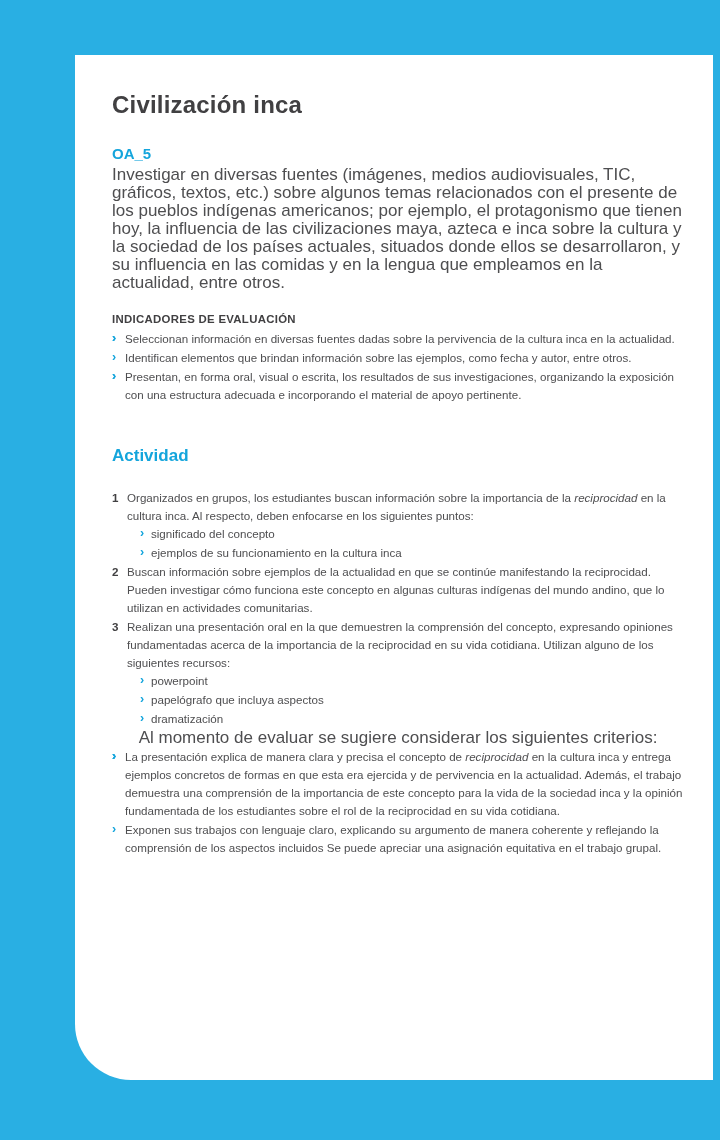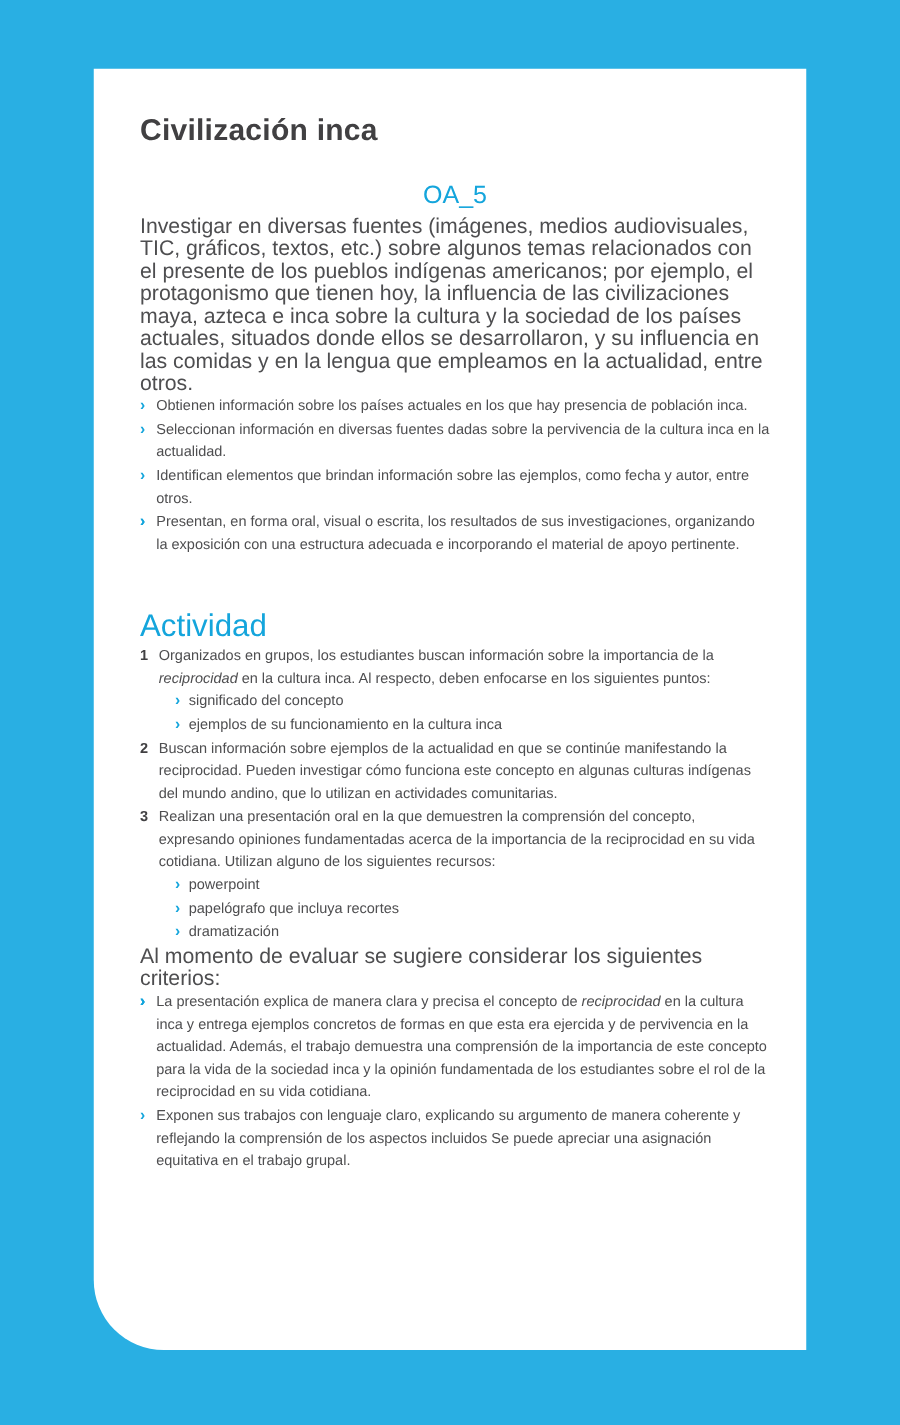--- a/index.html
+++ b/index.html
@@ -9,33 +9,33 @@
     --body-text:#4E4E50;
   }
   *{box-sizing:border-box;}
   html,body{margin:0;padding:0;}
   body{
     width:720px;height:1140px;position:relative;overflow:hidden;
     background:var(--background);
     font-family:"Liberation Sans", sans-serif;
   }
   .sheet{
-    position:absolute;left:75px;top:55px;width:570px;height:1025px;
+    position:absolute;left:75px;top:55px;width:638px;height:1025px;
     background:#ffffff;border-bottom-left-radius:56px;
     padding:36px 29px 0 37px;overflow:hidden;
   }
   .page-title{
     margin:0 0 26px 0;font-size:24px;font-weight:700;color:var(--title-text);
     letter-spacing:0.2px;
   }
   .accent-heading{
-    margin:0 0 4px 0;font-size:20px;font-weight:400;color:var(--accent);text-align:center;
+    margin:0 0 4px 0;font-size:15px;font-weight:700;color:var(--accent);
   }
   .activity-heading{
-    margin:42px 0 0 0;font-size:25px;font-weight:400;color:var(--accent);
+    margin:42px 0 23px 0;font-size:17px;font-weight:700;color:var(--accent);
   }
   .body-text{
     margin:0;font-size:17px;line-height:18px;color:var(--body-text);
   }
   .sub-heading{
     margin:21px 0 5px 0;font-size:11.4px;font-weight:700;color:var(--title-text);
     letter-spacing:0.3px;
   }
   ul,ol{list-style:none;margin:0;padding:0;}
   .bullet-item{
@@ -48,56 +48,57 @@
   }
   .step{
     position:relative;padding-left:15px;margin-bottom:1px;
     font-size:11.6px;line-height:18px;color:var(--body-text);
   }
   .step-number{
     position:absolute;left:0;top:0;font-weight:700;color:var(--title-text);
   }
   .sublist{margin:0 0 0 13px;}
   .sublist .bullet-item{padding-left:11px;}
-  .criterios-intro{margin:0 0 1px 0;}
+  .criterios-intro{margin:0 0 1px 0;text-align:center;}
   em{font-style:italic;}
 </style>
 </head>
 <body>
 
 <div class="sheet">
 
   <h1 class="page-title">Civilización inca</h1>
 
   <section>
     <h2 class="accent-heading">OA_5</h2>
     <p class="body-text">Investigar en diversas fuentes (imágenes, medios audiovisuales, TIC, gráficos, textos, etc.) sobre algunos temas relacionados con el presente de los pueblos indígenas americanos; por ejemplo, el protagonismo que tienen hoy, la influencia de las civilizaciones maya, azteca e inca sobre la cultura y la sociedad de los países actuales, situados donde ellos se desarrollaron, y su influencia en las comidas y en la lengua que empleamos en la actualidad, entre otros.</p>
   </section>
 
   <section>
+    <h3 class="sub-heading">INDICADORES DE EVALUACIÓN</h3>
     <ul id="indicadores-list">
-        <li class="bullet-item"><span class="chevron">›</span><span>Obtienen información sobre los países actuales en los que hay presencia de población inca.</span></li>
+        <li class="bullet-item"><span class="chevron">›</span></li>
         <li class="bullet-item"><span class="chevron">›</span><span>Seleccionan información en diversas fuentes dadas sobre la pervivencia de la cultura inca en la actualidad.</span></li>
         <li class="bullet-item"><span class="chevron">›</span><span>Identifican elementos que brindan información sobre las ejemplos, como fecha y autor, entre otros.</span></li>
         <li class="bullet-item"><span class="chevron">›</span></li>
         <li class="bullet-item"><span class="chevron">›</span><span>Presentan, en forma oral, visual o escrita, los resultados de sus investigaciones, organizando la exposición con una estructura adecuada e incorporando el material de apoyo pertinente.</span></li>
       </ul>
   </section>
 
   <section>
     <h2 class="activity-heading">Actividad</h2>
     <ol id="actividad-list">
         <li class="step"><span class="step-number">1</span><span>Organizados en grupos, los estudiantes buscan información sobre la importancia de la <em>reciprocidad</em> en la cultura inca. Al respecto, deben enfocarse en los siguientes puntos:</span><ul class="sublist">
             <li class="bullet-item"><span class="chevron">›</span><span>significado del concepto</span></li>
             <li class="bullet-item"><span class="chevron">›</span><span>ejemplos de su funcionamiento en la cultura inca</span></li>
           </ul></li>
         <li class="step"><span class="step-number">2</span><span>Buscan información sobre ejemplos de la actualidad en que se continúe manifestando la reciprocidad. Pueden investigar cómo funciona este concepto en algunas culturas indígenas del mundo andino, que lo utilizan en actividades comunitarias.</span></li>
         <li class="step"><span class="step-number">3</span><span>Realizan una presentación oral en la que demuestren la comprensión del concepto, expresando opiniones fundamentadas acerca de la importancia de la reciprocidad en su vida cotidiana. Utilizan alguno de los siguientes recursos:</span><ul class="sublist">
             <li class="bullet-item"><span class="chevron">›</span><span>powerpoint</span></li>
-            <li class="bullet-item"><span class="chevron">›</span><span>papelógrafo que incluya recortes</span></li>
+            <li class="bullet-item"><span class="chevron">›</span><span>papelógrafo que incluya aspectos</span></li>
             <li class="bullet-item"><span class="chevron">›</span><span>dramatización</span></li>
           </ul></li>
       </ol>
   </section>
 
   <section>
     <p class="body-text criterios-intro">Al momento de evaluar se sugiere considerar los siguientes criterios:</p>
     <ul id="criterios-list">
         <li class="bullet-item"><span class="chevron">›</span></li>
         <li class="bullet-item"><span class="chevron">›</span></li>

